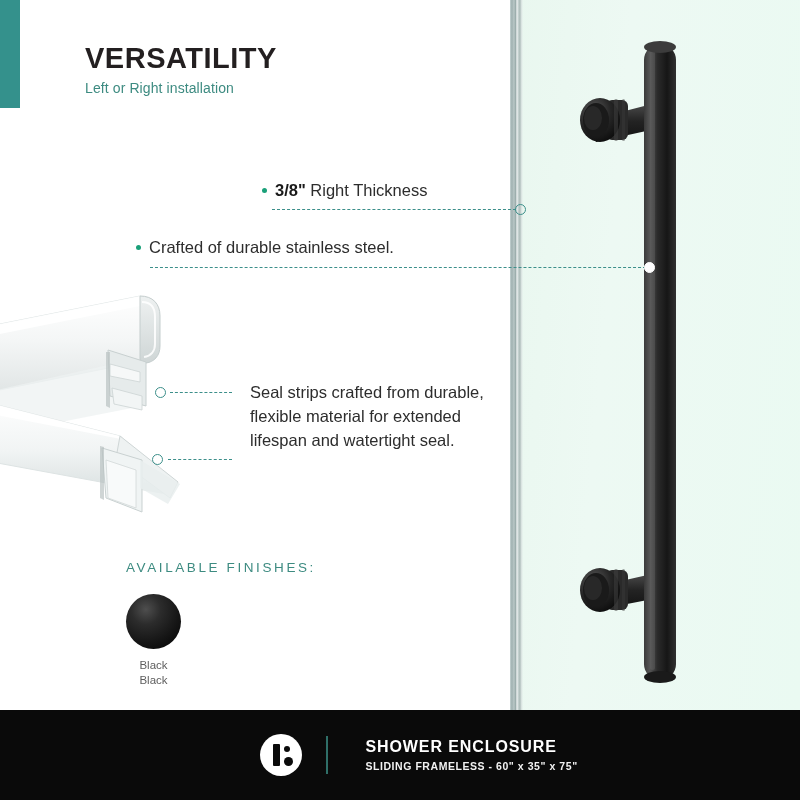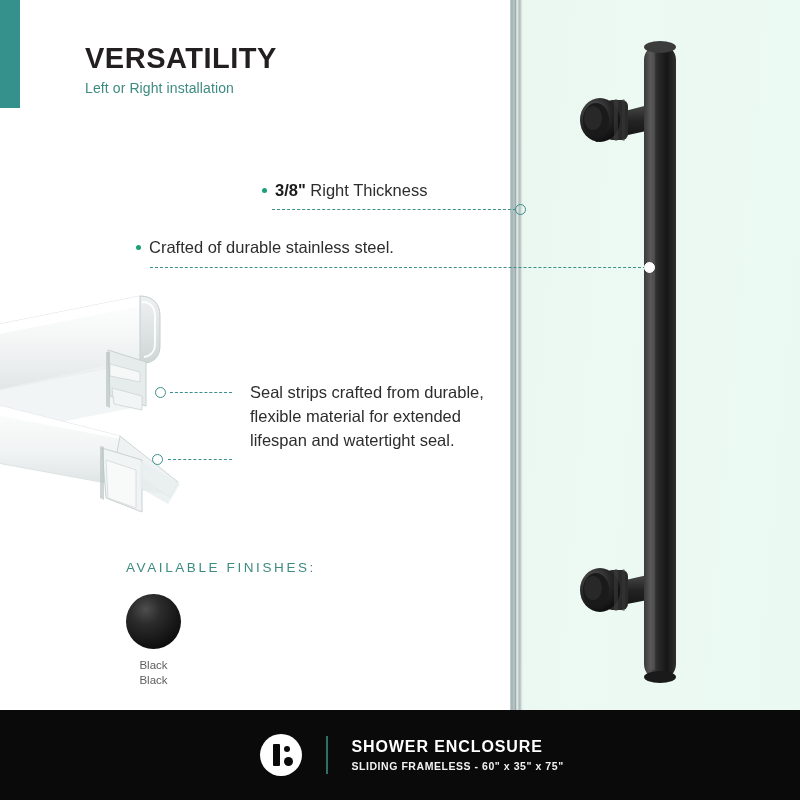--- a/index.html
+++ b/index.html
@@ -145,21 +145,21 @@
     position:absolute; left:24px; top:12px; width:6px; height:6px;
     border-radius:50%; background:#0a0a0a;
   }
   .logo-dot2{
     position:absolute; left:24px; top:23px; width:9px; height:9px;
     border-radius:50%; background:#0a0a0a;
   }
   .footer-divider{
     width:1.5px; height:38px; background:#2f6f68; margin-left:24px; flex:0 0 auto;
   }
-  .footer-text{ margin-left:24px; color:#ffffff; }
+  .footer-text{ margin-left:38px; color:#ffffff; }
   .f-title{
     font-size:16px; font-weight:bold; letter-spacing:.9px;
   }
   .f-sub{
     font-size:10.5px; font-weight:bold; letter-spacing:.55px; margin-top:4px;
     color:#f2f2f2;
   }
 </style>
 </head>
 <body>

